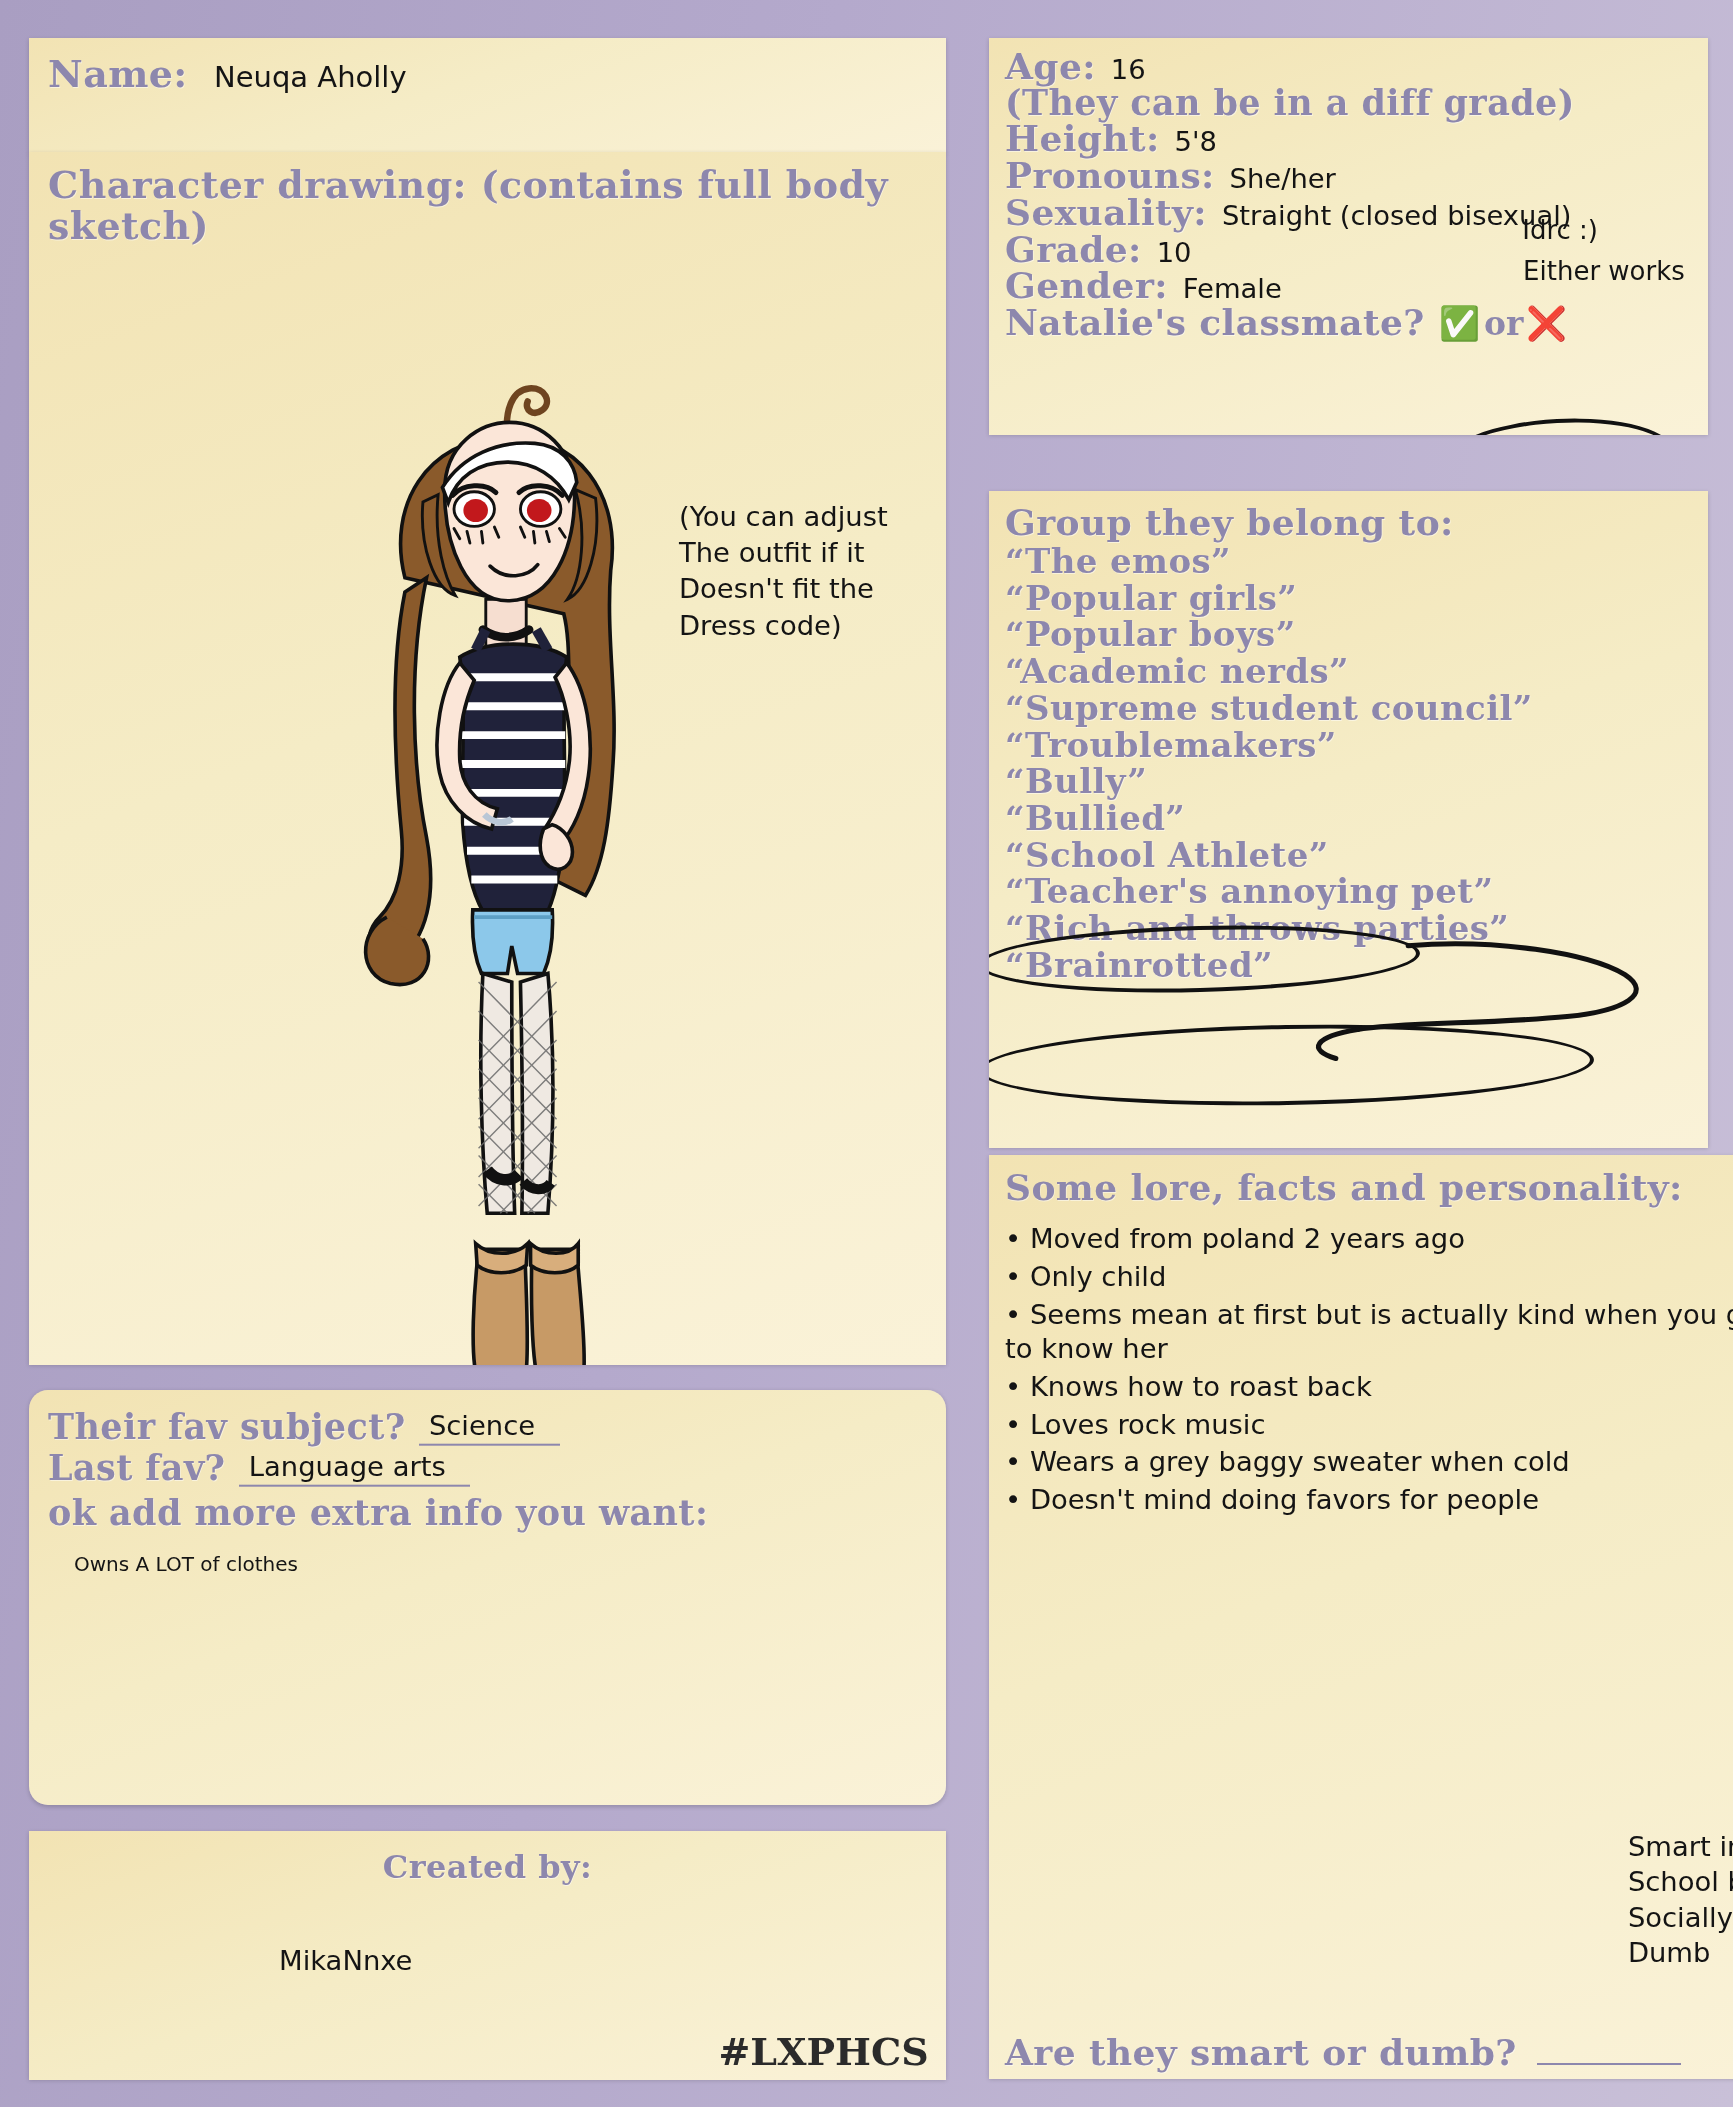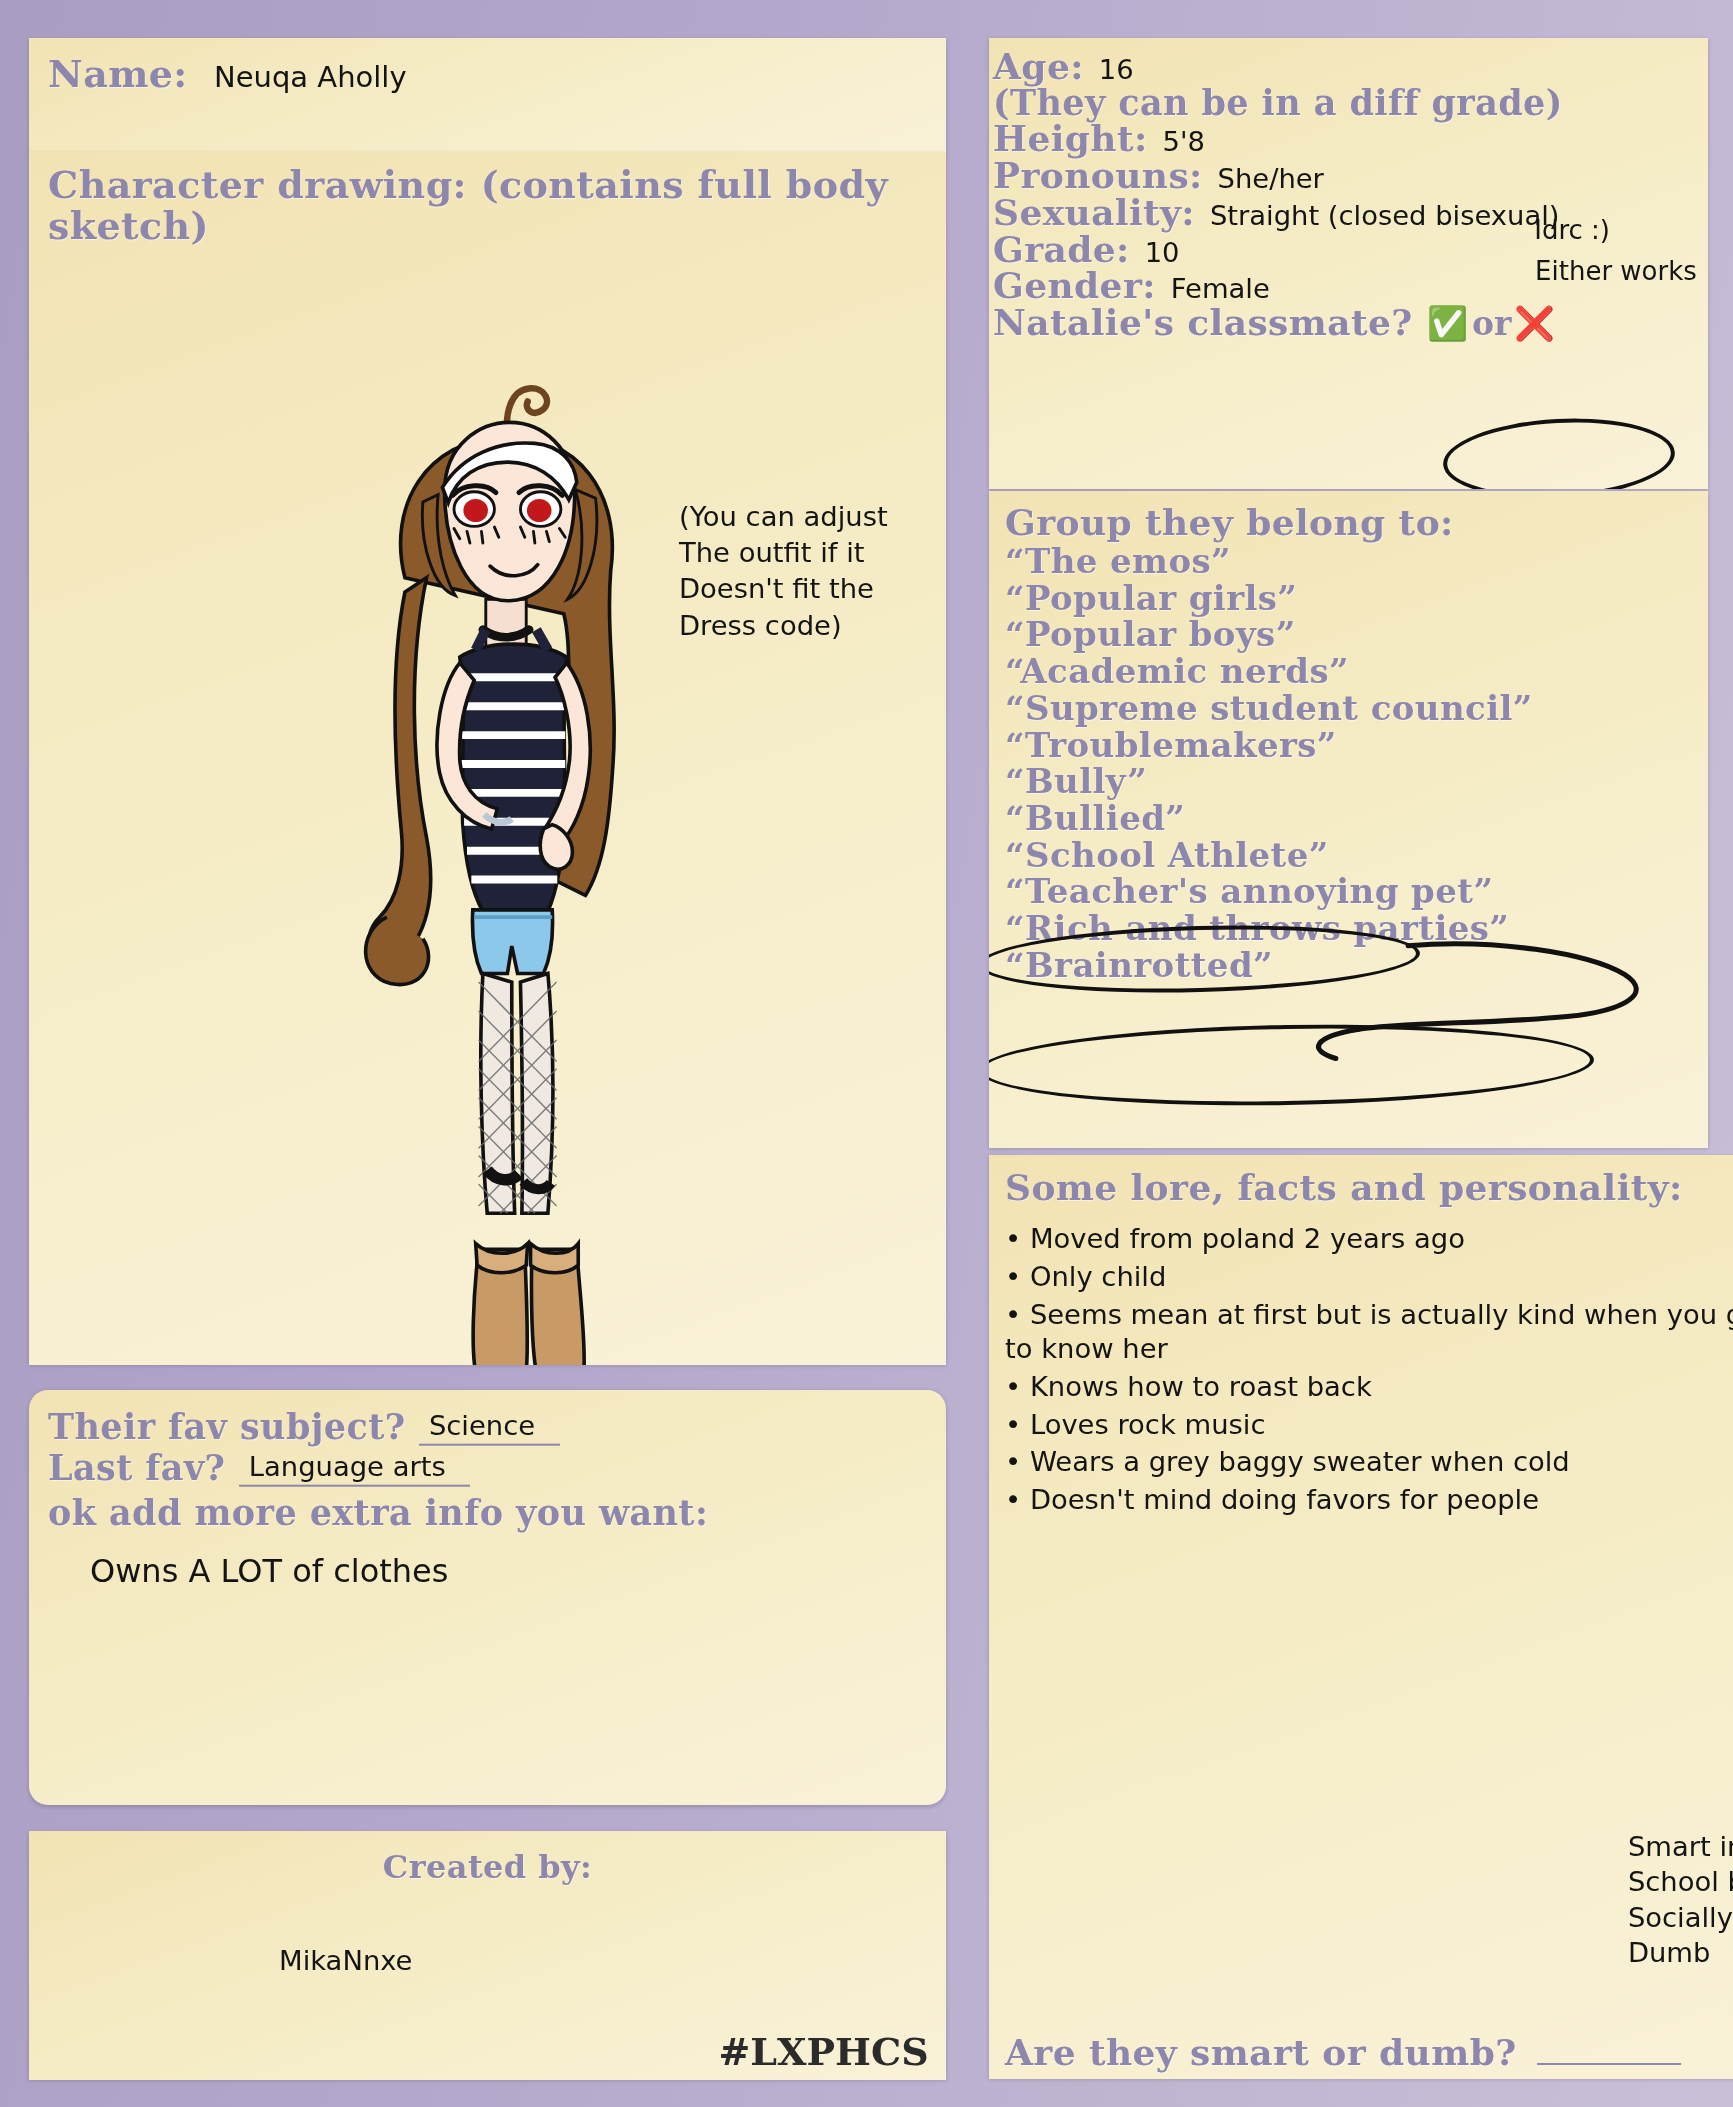--- a/index.html
+++ b/index.html
@@ -80,39 +80,39 @@
     padding: 16px 19px;
     border-radius: 19px;
   }
   #fav-panel .lbl { font-size: 35px; }
   #fav-panel .row { white-space: nowrap; }
   #fav-panel .val {
     font-size: 27.4px; display: inline-block; margin-left: 10px;
     border-bottom: 2.2px solid #8d87ad; padding: 0 24.6px 2.9px 10px;
     transform: translateY(-4.3px);
   }
-  #fav-panel .extra { font-size: 32px; margin-top: 19px; margin-left: 42px; }
+  #fav-panel .extra { font-size: 20px; margin-top: 19px; margin-left: 26px; }
 
   
   #created-panel {
     left: 29px; top: 1831px; width: 917px; height: 249px;
     padding: 17.3px 19px;
   }
   #created-panel .lbl { font-size: 32px; text-align: center; }
   #created-panel .val { font-size: 27.4px; margin-top: 59px; margin-left: 231px; }
   #created-panel .tag {
     position: absolute; right: 17.3px; bottom: 5.8px;
     font-family: "DejaVu Serif", serif; font-weight: bold;
     font-size: 38px; color: #2b2b2b;
   }
 
   
   #stats-panel {
-    left: 989px; top: 38px; width: 719px; height: 451px;
-    padding: 10px 4px;
+    left: 989px; top: 38px; width: 719px; height: 397px;
+    padding: 10px 16px;
   }
   #stats-panel .line { white-space: nowrap; line-height: 1.02; }
   #stats-panel .lbl { font-size: 36px; }
   #stats-panel .val { font-size: 27.4px; margin-left: 11.6px; }
   #stats-panel .paren { font-size: 35px; }
   .classmate-row { position: relative; }
   .mark-yes { font-size: 33px; margin-left: 11.6px; }
   .mark-no  { font-size: 33px; color: #d81b1b; font-weight: bold; }
   .orword { font-size: 33px; font-family: "DejaVu Serif", serif; font-weight: bold; color:#8d87ad;}
   .idrc {

